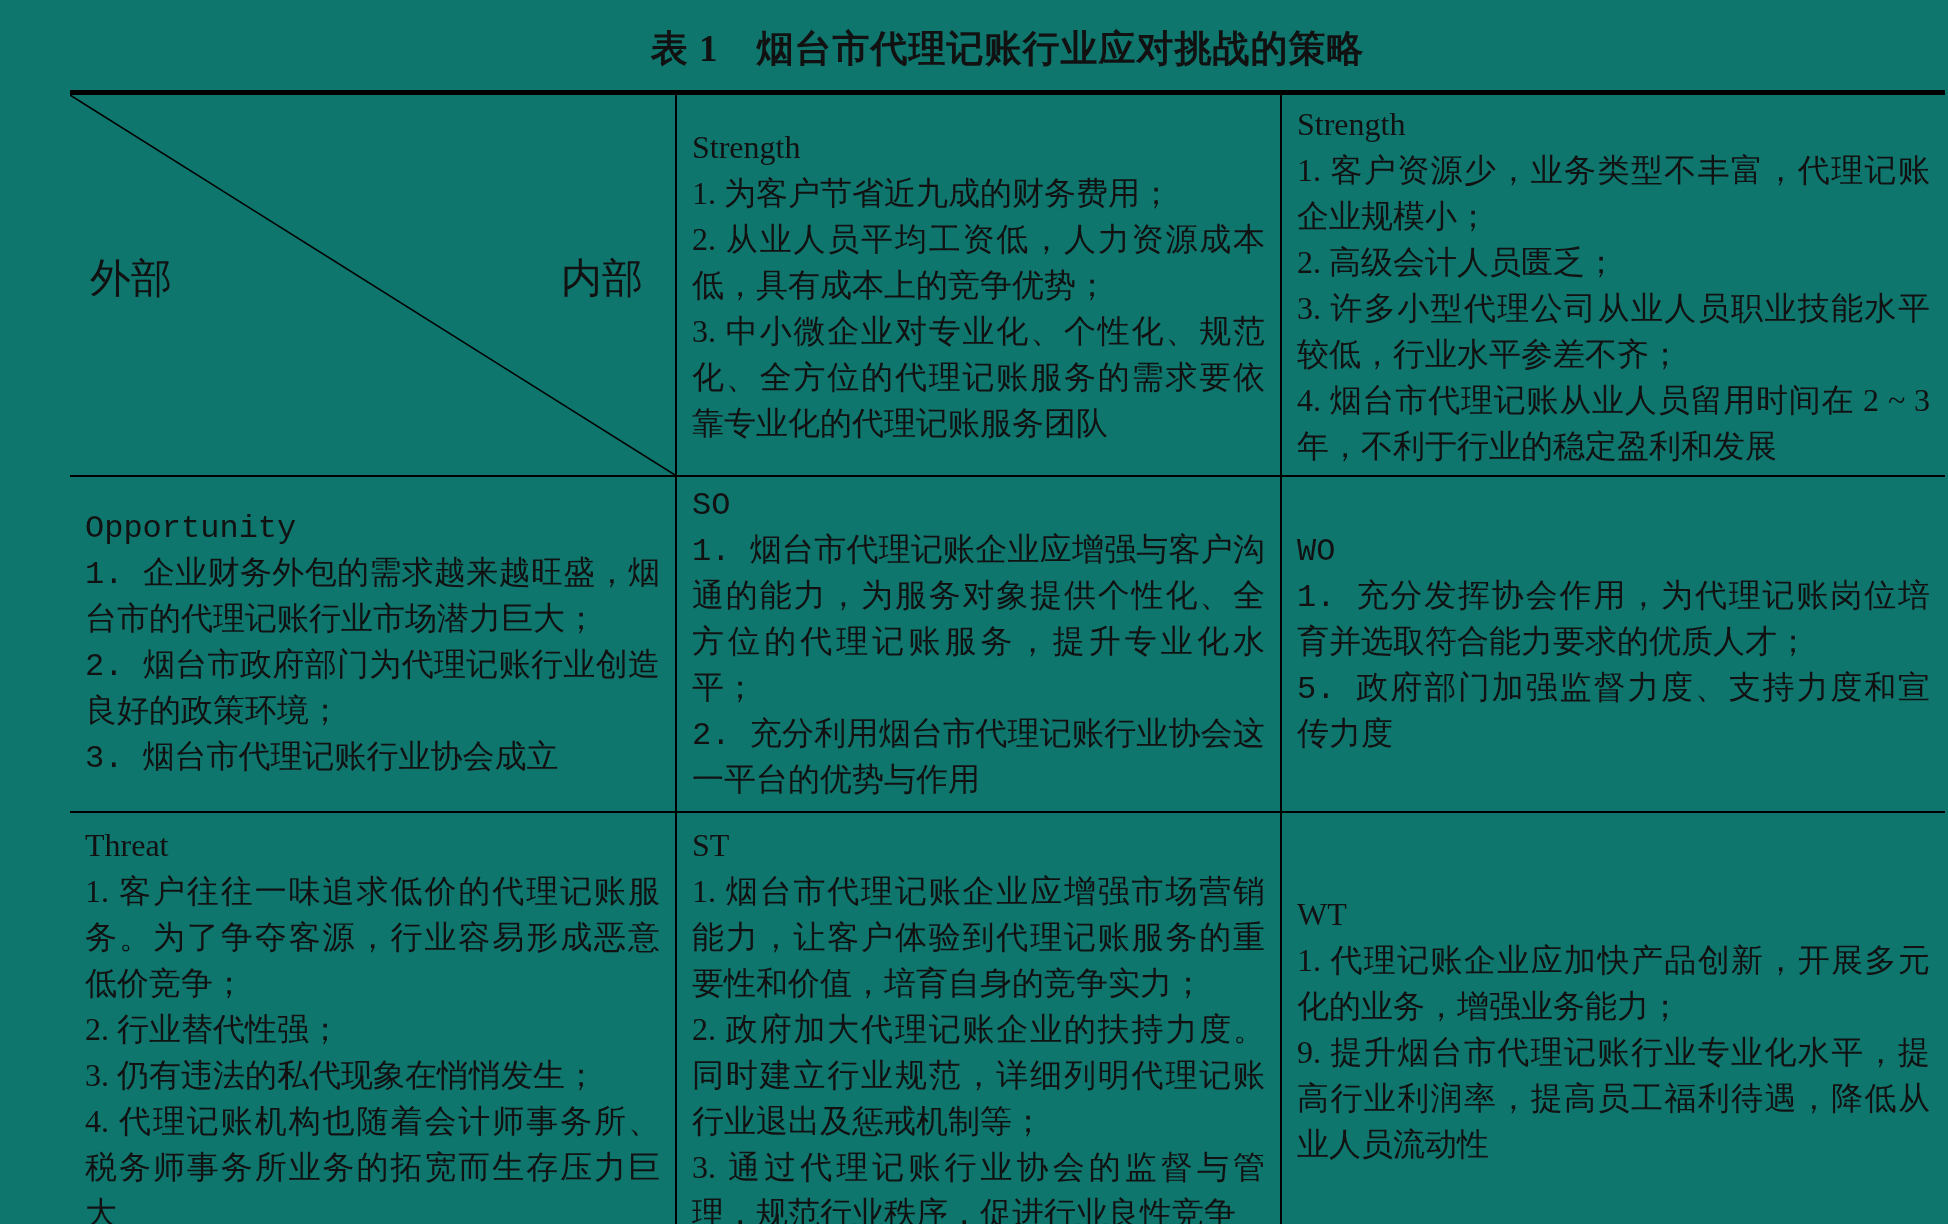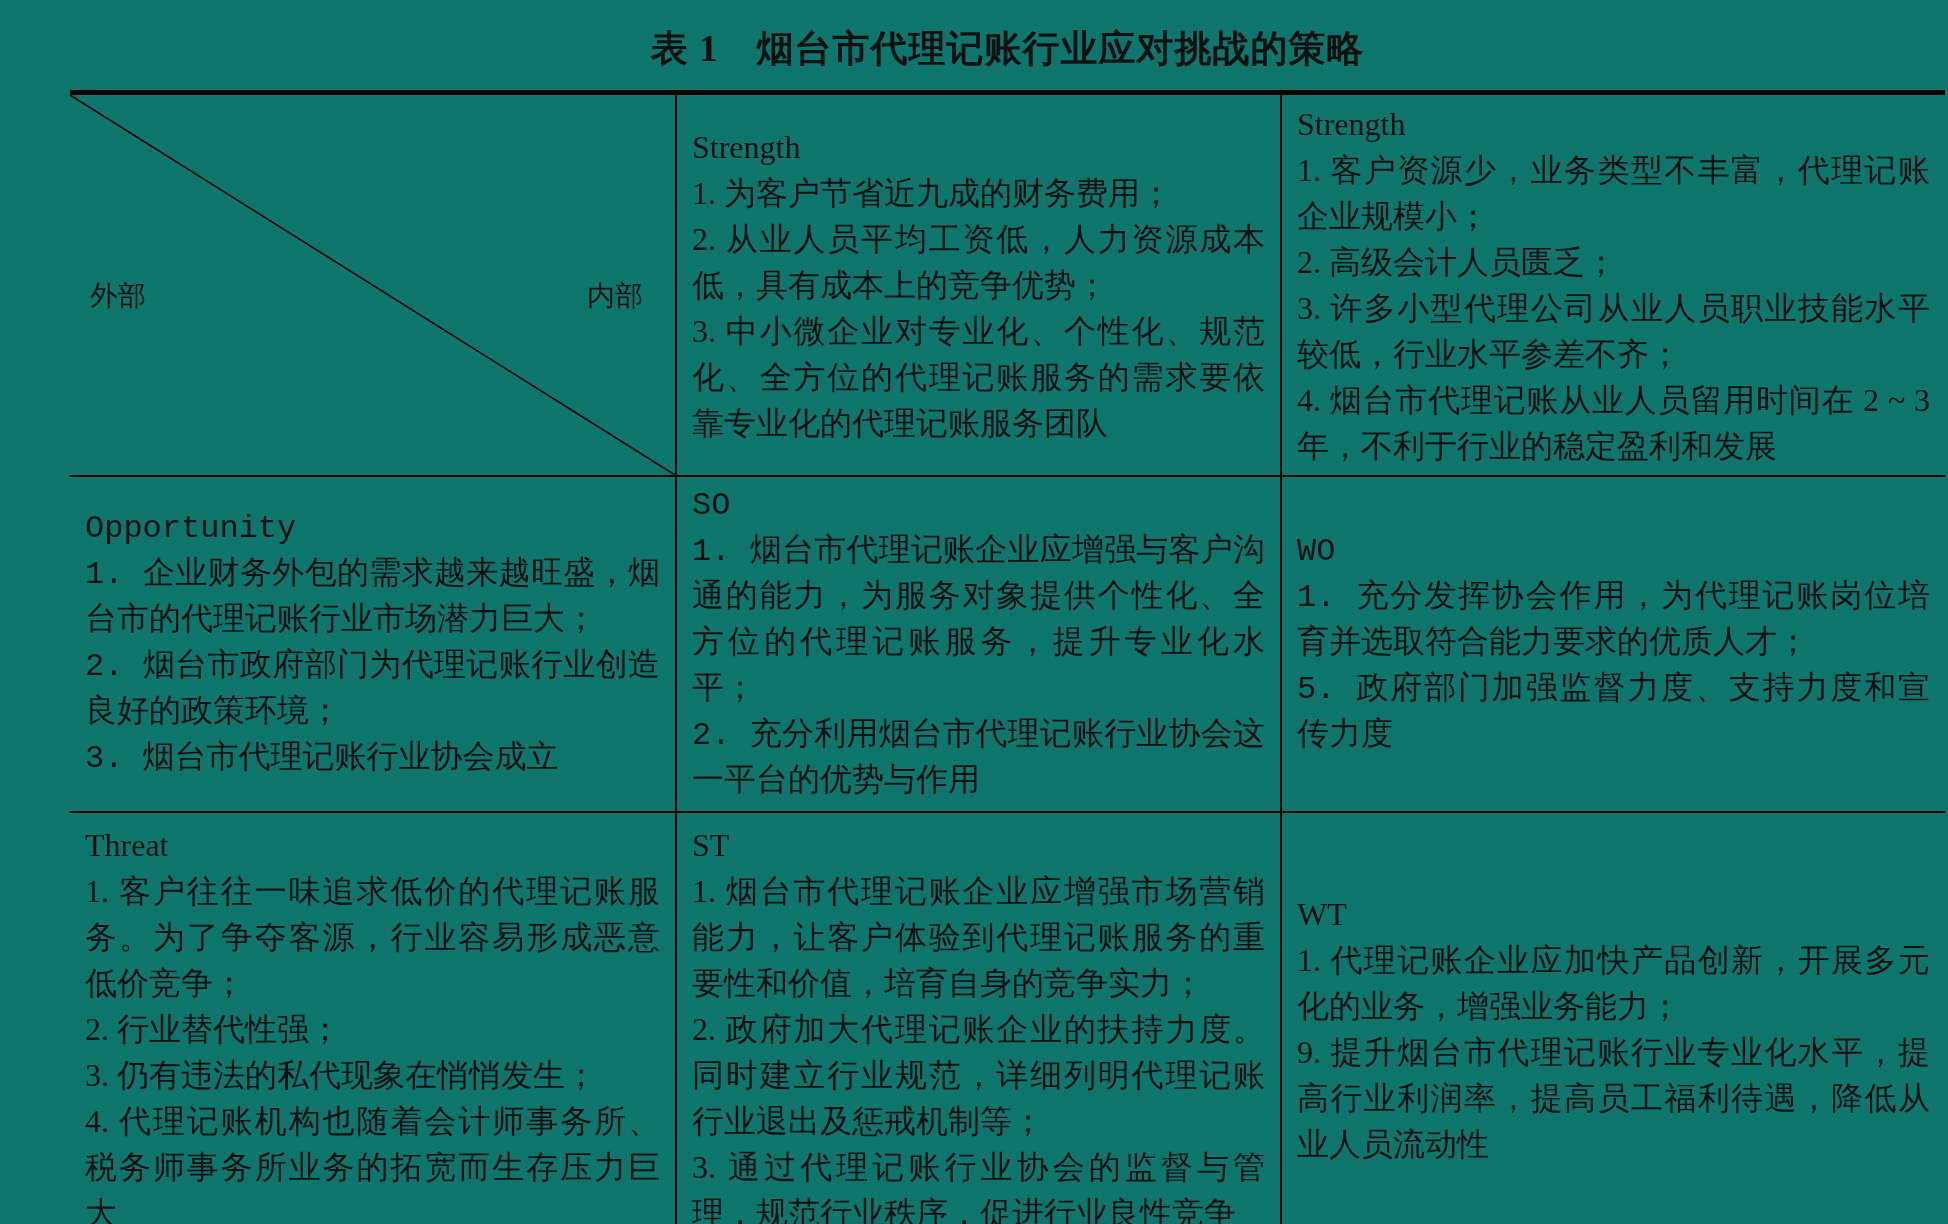--- a/index.html
+++ b/index.html
@@ -60,22 +60,22 @@
     padding: 0;
   }
   td.corner svg {
     position: absolute;
     left: 0; top: 0;
     width: 100%; height: 100%;
     display: block;
   }
   .corner-label {
     position: absolute;
-    top: 178px;
-    font-size: 28px;
+    top: 160px;
+    font-size: 41px;
     line-height: 46px;
   }
   .corner-label.ext { left: 20px; }
   .corner-label.int { right: 32px; text-align: center; }
 </style>
 </head>
 <body>
 
 <div class="page">
 

